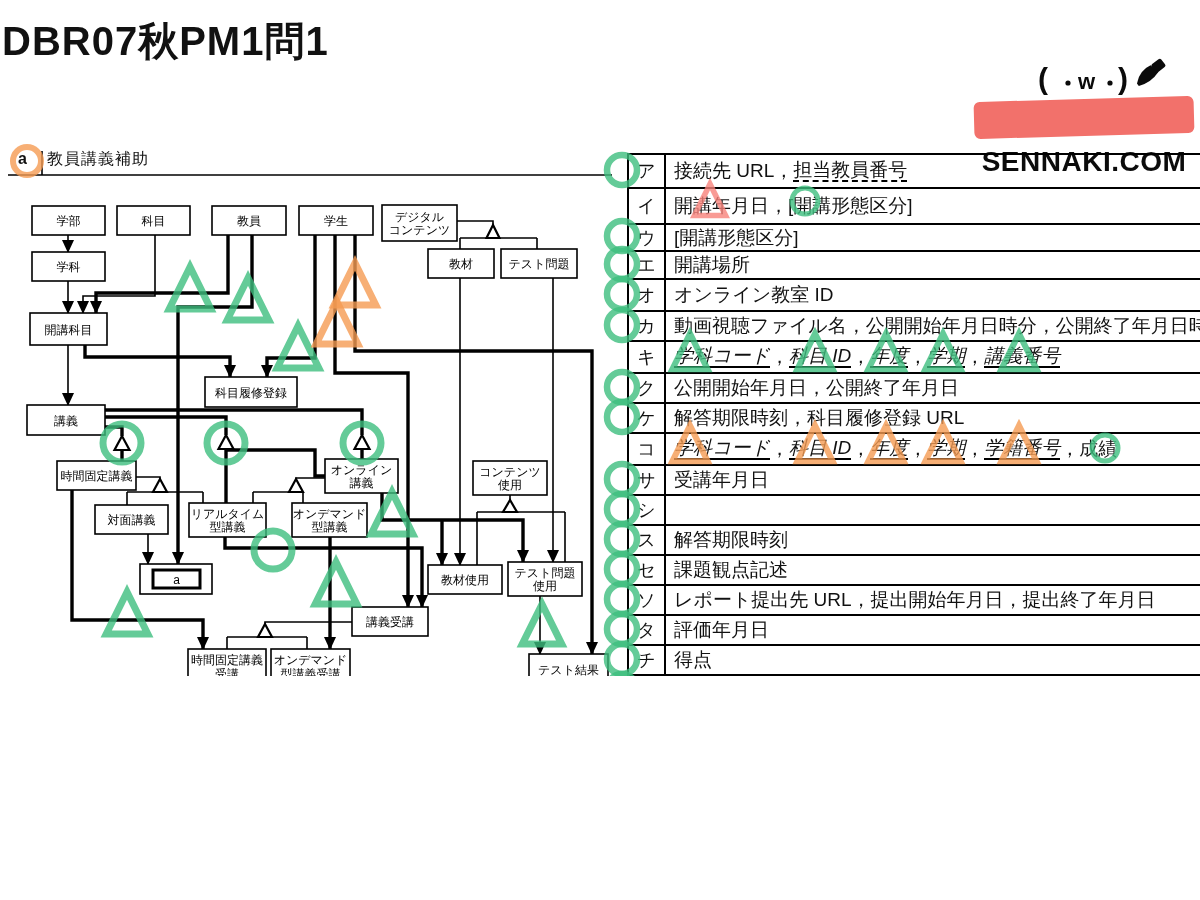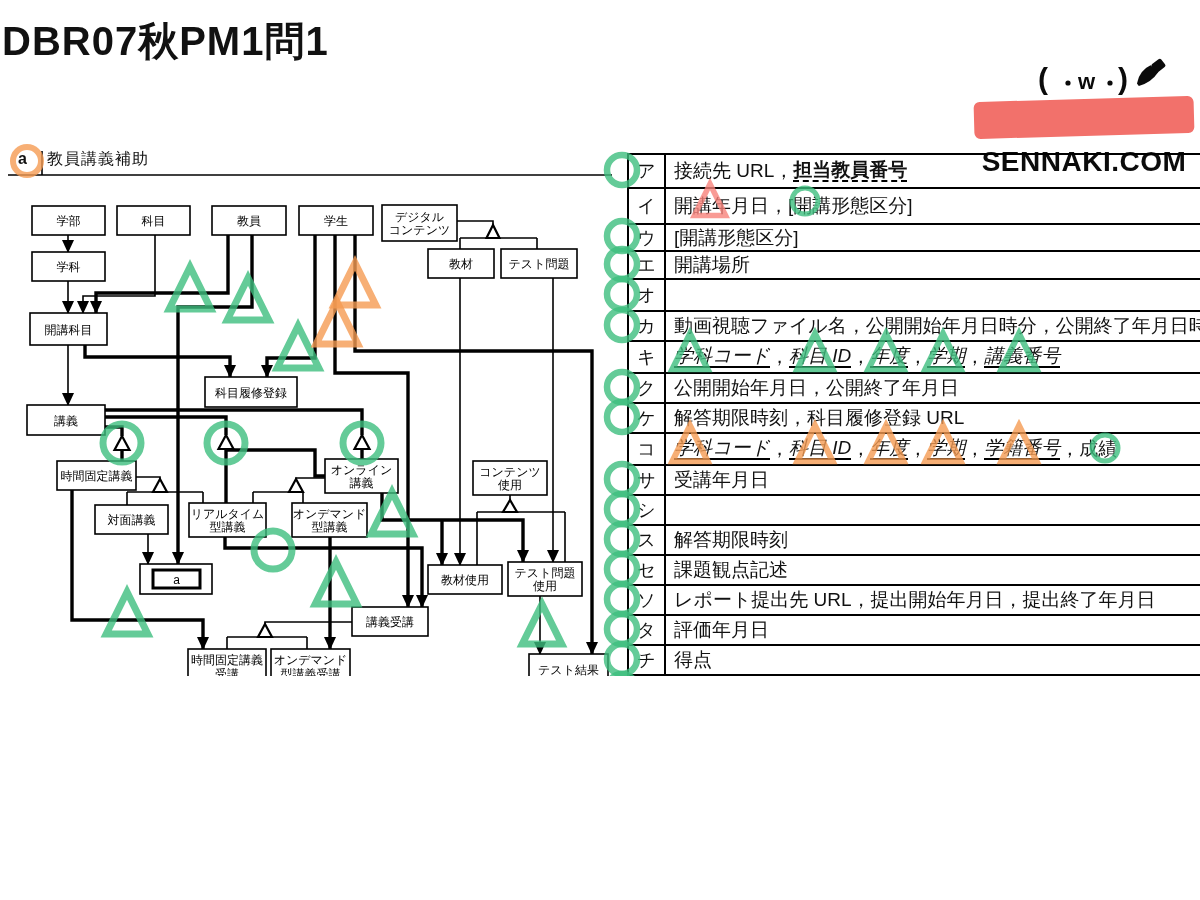--- a/index.html
+++ b/index.html
@@ -27,21 +27,21 @@
   .subtri{fill:#fff;stroke:#000;stroke-width:2.2px;}
   
   #attr-table{position:absolute;left:627px;top:153px;width:573px;border-top:2px solid #000;
         border-left:2px solid #000;box-sizing:border-box;}
   .t-row{display:flex;border-bottom:2px solid #000;box-sizing:border-box;align-items:stretch;}
   .t-kana{width:35px;min-width:35px;border-right:2px solid #000;display:flex;align-items:center;
         justify-content:center;font-size:18px;}
   .t-content{display:flex;align-items:center;padding-left:8px;font-size:19px;white-space:nowrap;}
   .t-content span{display:inline-block;line-height:1.05;}
   .u-solid{border-bottom:2px solid #000;font-style:italic;}
-  .u-dashed{border-bottom:2px dashed #000;font-weight:bold;}
+  .u-dashed{border-bottom:2px dashed #000;}
 </style>
 </head>
 <body>
 
 <div id="page">
 
   <div id="page-title">DBR07秋PM1問1</div>
 
   <div id="logo">
     <div id="logo-bar"></div>
@@ -83,20 +83,23 @@
         </div>
       </div>
       <div class="t-row" style="height: 28px;">
         <div class="t-kana">エ</div>
         <div class="t-content">
           <span>開講場所</span>
         </div>
       </div>
       <div class="t-row" style="height: 32px;">
         <div class="t-kana">オ</div>
+        <div class="t-content">
+          <span>オンライン教室 ID</span>
+        </div>
       </div>
       <div class="t-row" style="height: 30px;">
         <div class="t-kana">カ</div>
         <div class="t-content">
           <span>動画視聴ファイル名，公開開始年月日時分，公開終了年月日時分</span>
         </div>
       </div>
       <div class="t-row" style="height: 32px;">
         <div class="t-kana">キ</div>
         <div class="t-content">

